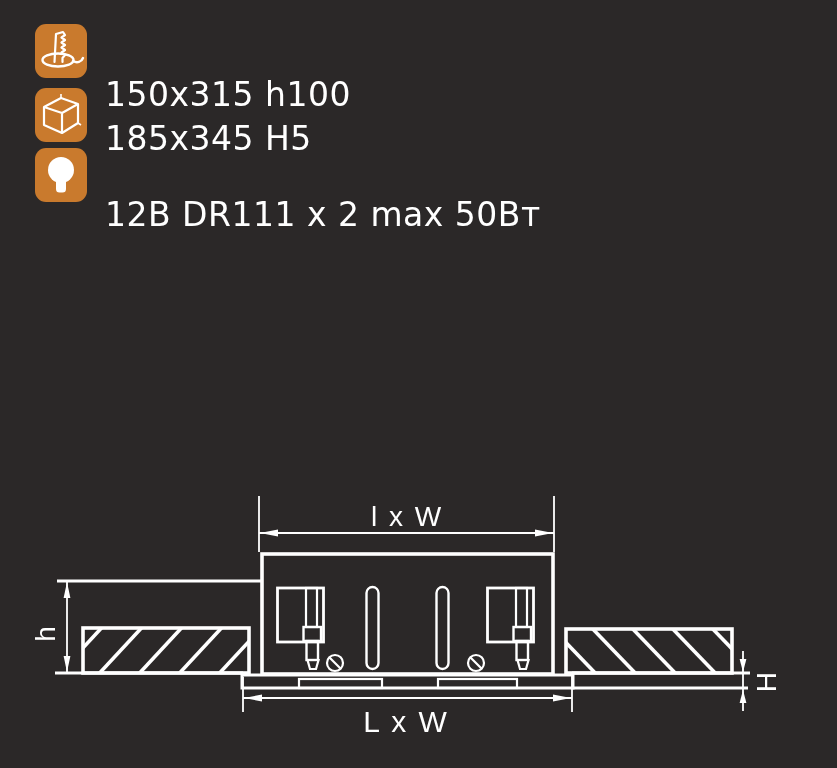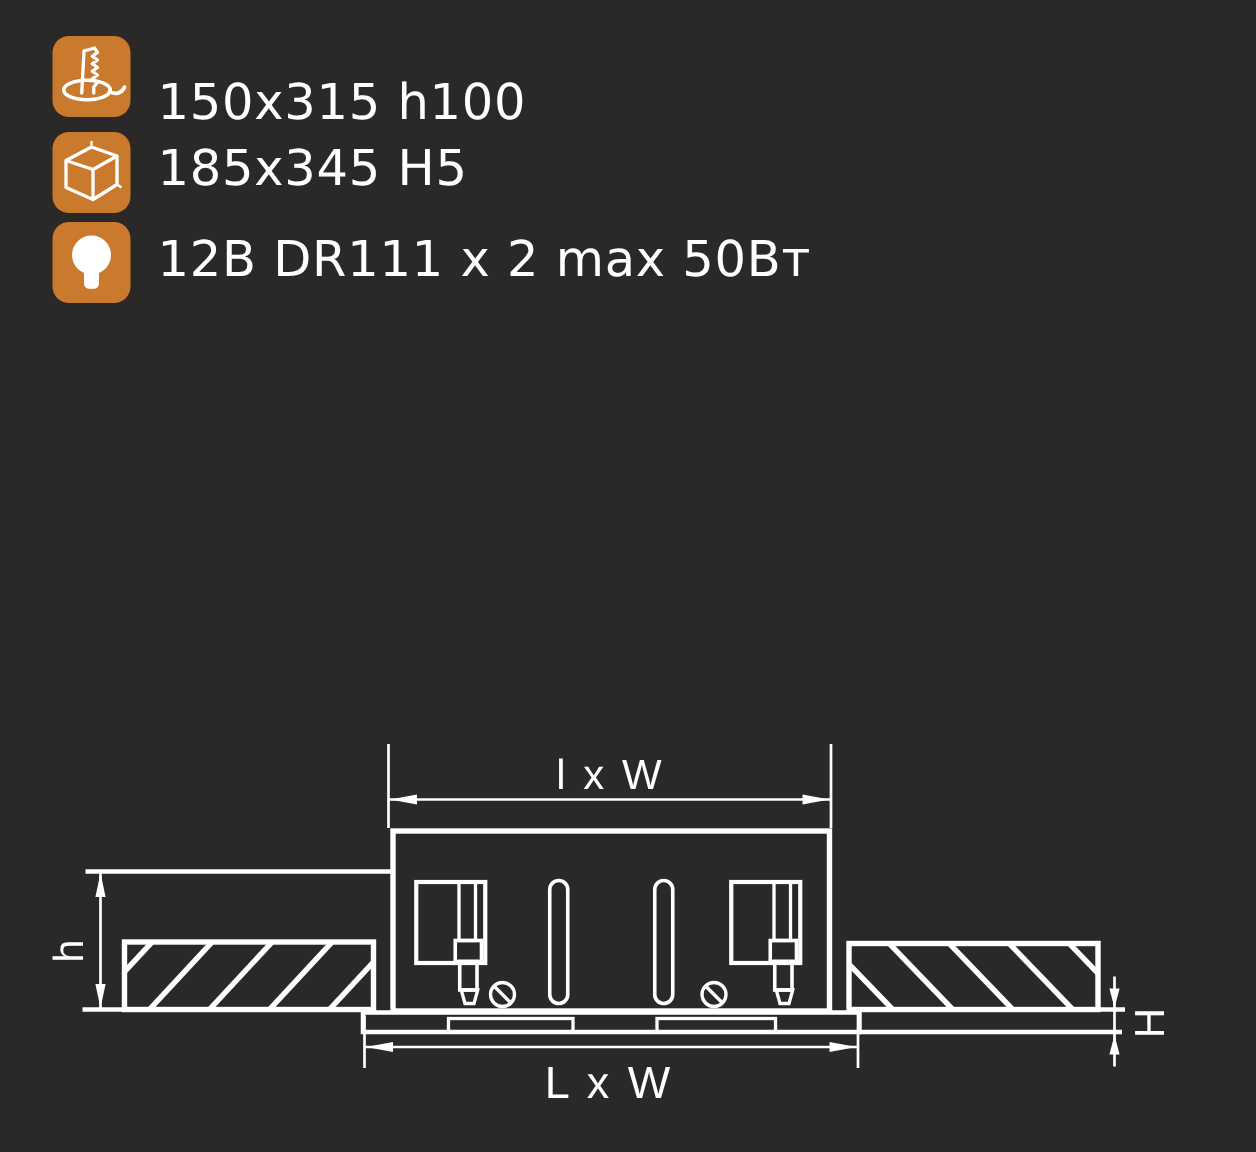--- a/index.html
+++ b/index.html
@@ -36,27 +36,28 @@
   }
   .spec-icon svg { display: block; }
   .spec-label {
     position: absolute;
     left: 105px;
     color: #ffffff;
     font-size: 33px;
     line-height: 1;
     white-space: nowrap;
     letter-spacing: 0.5px;
+    margin-top: 27px;
   }
   #icon-row-1 { top: 24px; }
   #icon-row-2 { top: 88px; }
   #icon-row-3 { top: 148px; }
   #label-row-1 { top: 51px; }
   #label-row-2 { top: 95px; }
-  #label-row-3 { top: 156px; }
+  #label-row-3 { top: 171px; }
   .diagram-svg {
     position: absolute;
     left: 0;
     top: 0;
   }
   .dim-text {
     fill: #ffffff;
     font-family: "Liberation Sans", sans-serif;
     font-size: 28px;
     letter-spacing: 2px;

